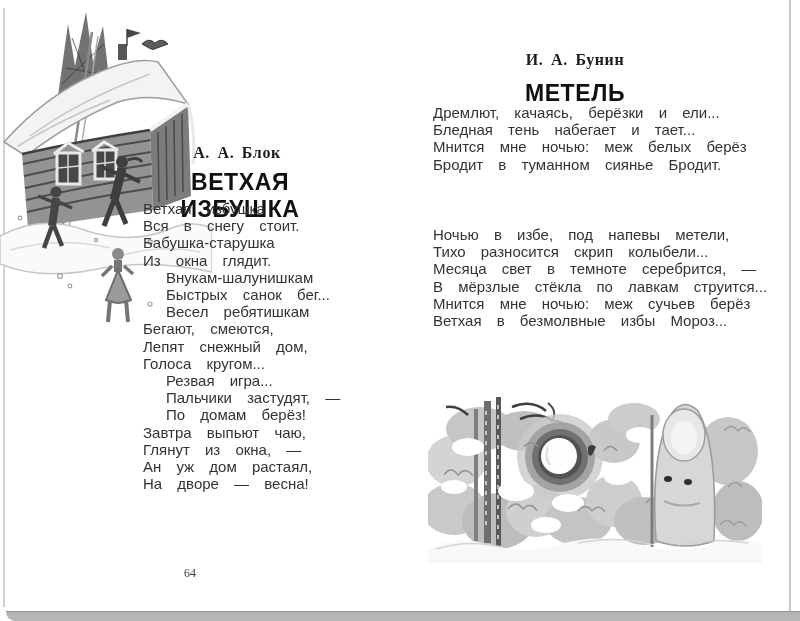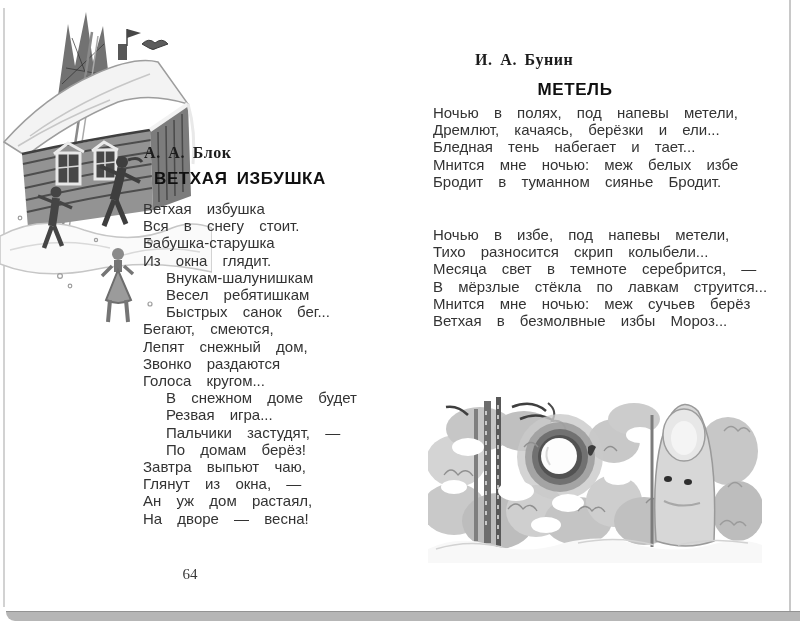--- a/index.html
+++ b/index.html
@@ -7,35 +7,35 @@
     width:800px;height:621px;position:relative;overflow:hidden;
     background:#ffffff;font-family:"Liberation Sans",sans-serif;
   }
   
   .edge-left{position:absolute;left:3px;top:8px;bottom:14px;width:2px;background:#d2d2d2;}
   .edge-right{position:absolute;left:789px;top:0;bottom:8px;width:2px;background:#c8c8c8;}
   .edge-bottom{position:absolute;left:6px;right:0;bottom:0;height:9px;background:#b6b6b6;border-top:1px solid #939393;border-bottom-left-radius:9px;}
 
   .author{
     position:absolute;font-family:"Liberation Serif",serif;font-weight:bold;
-    font-size:16px;color:#1c1c1c;text-align:left;letter-spacing:.6px;word-spacing:3px;
+    font-size:16px;color:#1c1c1c;text-align:center;letter-spacing:.6px;word-spacing:3px;
   }
   .poem-title{
-    position:absolute;font-weight:bold;font-size:17px;color:#101010;
+    position:absolute;font-weight:bold;font-size:23px;color:#101010;
     text-align:center;letter-spacing:.6px;word-spacing:4px;
   }
   .poem{position:absolute;}
   .poem-line{
     font-size:15px;line-height:17.2px;color:#333333;
     word-spacing:11px;white-space:nowrap;
   }
   .poem-line.indent{padding-left:23px;}
   .page-number{
     position:absolute;font-family:"Liberation Serif",serif;
-    font-size:15px;color:#3a3a3a;text-align:center;
+    font-size:12px;color:#3a3a3a;text-align:center;
   }
   .illu{position:absolute;}
 </style>
 </head>
 <body>
 
 <div class="edge-left"></div>
 <div class="edge-right"></div>
 <div class="edge-bottom"></div>
 
@@ -107,52 +107,49 @@
   <g stroke="#9e9e9e" fill="none" stroke-width="1.2">
     <circle cx="150" cy="238" r="2.2"></circle>
       <circle cx="60" cy="272" r="2.4"></circle>
     <circle cx="70" cy="282" r="1.8"></circle>
       <circle cx="150" cy="300" r="2"></circle>
     <circle cx="20" cy="214" r="1.8"></circle>
       <circle cx="96" cy="236" r="1.6"></circle>
   </g>
 </svg>
 
-<div class="author" style="left:144px;top:144px;width:200px">А. А. Блок</div>
+<div class="author" style="left:137px;top:144px;width:200px">А. А. Блок</div>
 <div class="poem-title" style="left:128px;top:169px;width:224px">ВЕТХАЯ ИЗБУШКА</div>
 <div class="poem" style="left:143px;top:200px">
     <div class="poem-line">Ветхая избушка</div>
     <div class="poem-line">Вся в снегу стоит.</div>
     <div class="poem-line">Бабушка-старушка</div>
     <div class="poem-line">Из окна глядит.</div>
     <div class="poem-line indent">Внукам-шалунишкам</div>
+    <div class="poem-line indent">Быстрых санок бег...</div>
     <div class="poem-line indent">Весел ребятишкам</div>
-    <div class="poem-line indent">Быстрых санок бег...</div>
     <div class="poem-line">Бегают, смеются,</div>
     <div class="poem-line">Лепят снежный дом,</div>
-    <div class="poem-line">Звонко раздаются</div>
     <div class="poem-line">Голоса кругом...</div>
-    <div class="poem-line indent">В снежном доме будет</div>
     <div class="poem-line indent">Резвая игра...</div>
     <div class="poem-line indent">Пальчики застудят, —</div>
     <div class="poem-line indent">По домам берёз!</div>
     <div class="poem-line">Завтра выпьют чаю,</div>
     <div class="poem-line">Глянут из окна, —</div>
     <div class="poem-line">Ан уж дом растаял,</div>
     <div class="poem-line">На дворе — весна!</div>
   </div>
 <div class="page-number" style="left:150px;top:566px;width:80px">64</div>
 
 <div class="author" style="left:475px;top:51px;width:200px">И. А. Бунин</div>
 <div class="poem-title" style="left:475px;top:80px;width:200px">МЕТЕЛЬ</div>
 <div class="poem" style="left:433px;top:104px">
-    <div class="poem-line">Ночью в полях, под напевы метели,</div>
     <div class="poem-line">Дремлют, качаясь, берёзки и ели...</div>
     <div class="poem-line">Бледная тень набегает и тает...</div>
-    <div class="poem-line">Мнится мне ночью: меж белых избе</div>
+    <div class="poem-line">Мнится мне ночью: меж белых берёз</div>
     <div class="poem-line">Бродит в туманном сиянье Бродит.</div>
   </div>
 <div class="poem" style="left:433px;top:226px">
     <div class="poem-line">Ночью в избе, под напевы метели,</div>
     <div class="poem-line">Тихо разносится скрип колыбели...</div>
     <div class="poem-line">Месяца свет в темноте серебрится, —</div>
     <div class="poem-line">В мёрзлые стёкла по лавкам струится...</div>
     <div class="poem-line">Мнится мне ночью: меж сучьев берёз</div>
     <div class="poem-line">Ветхая в безмолвные избы Мороз...</div>
   </div>

